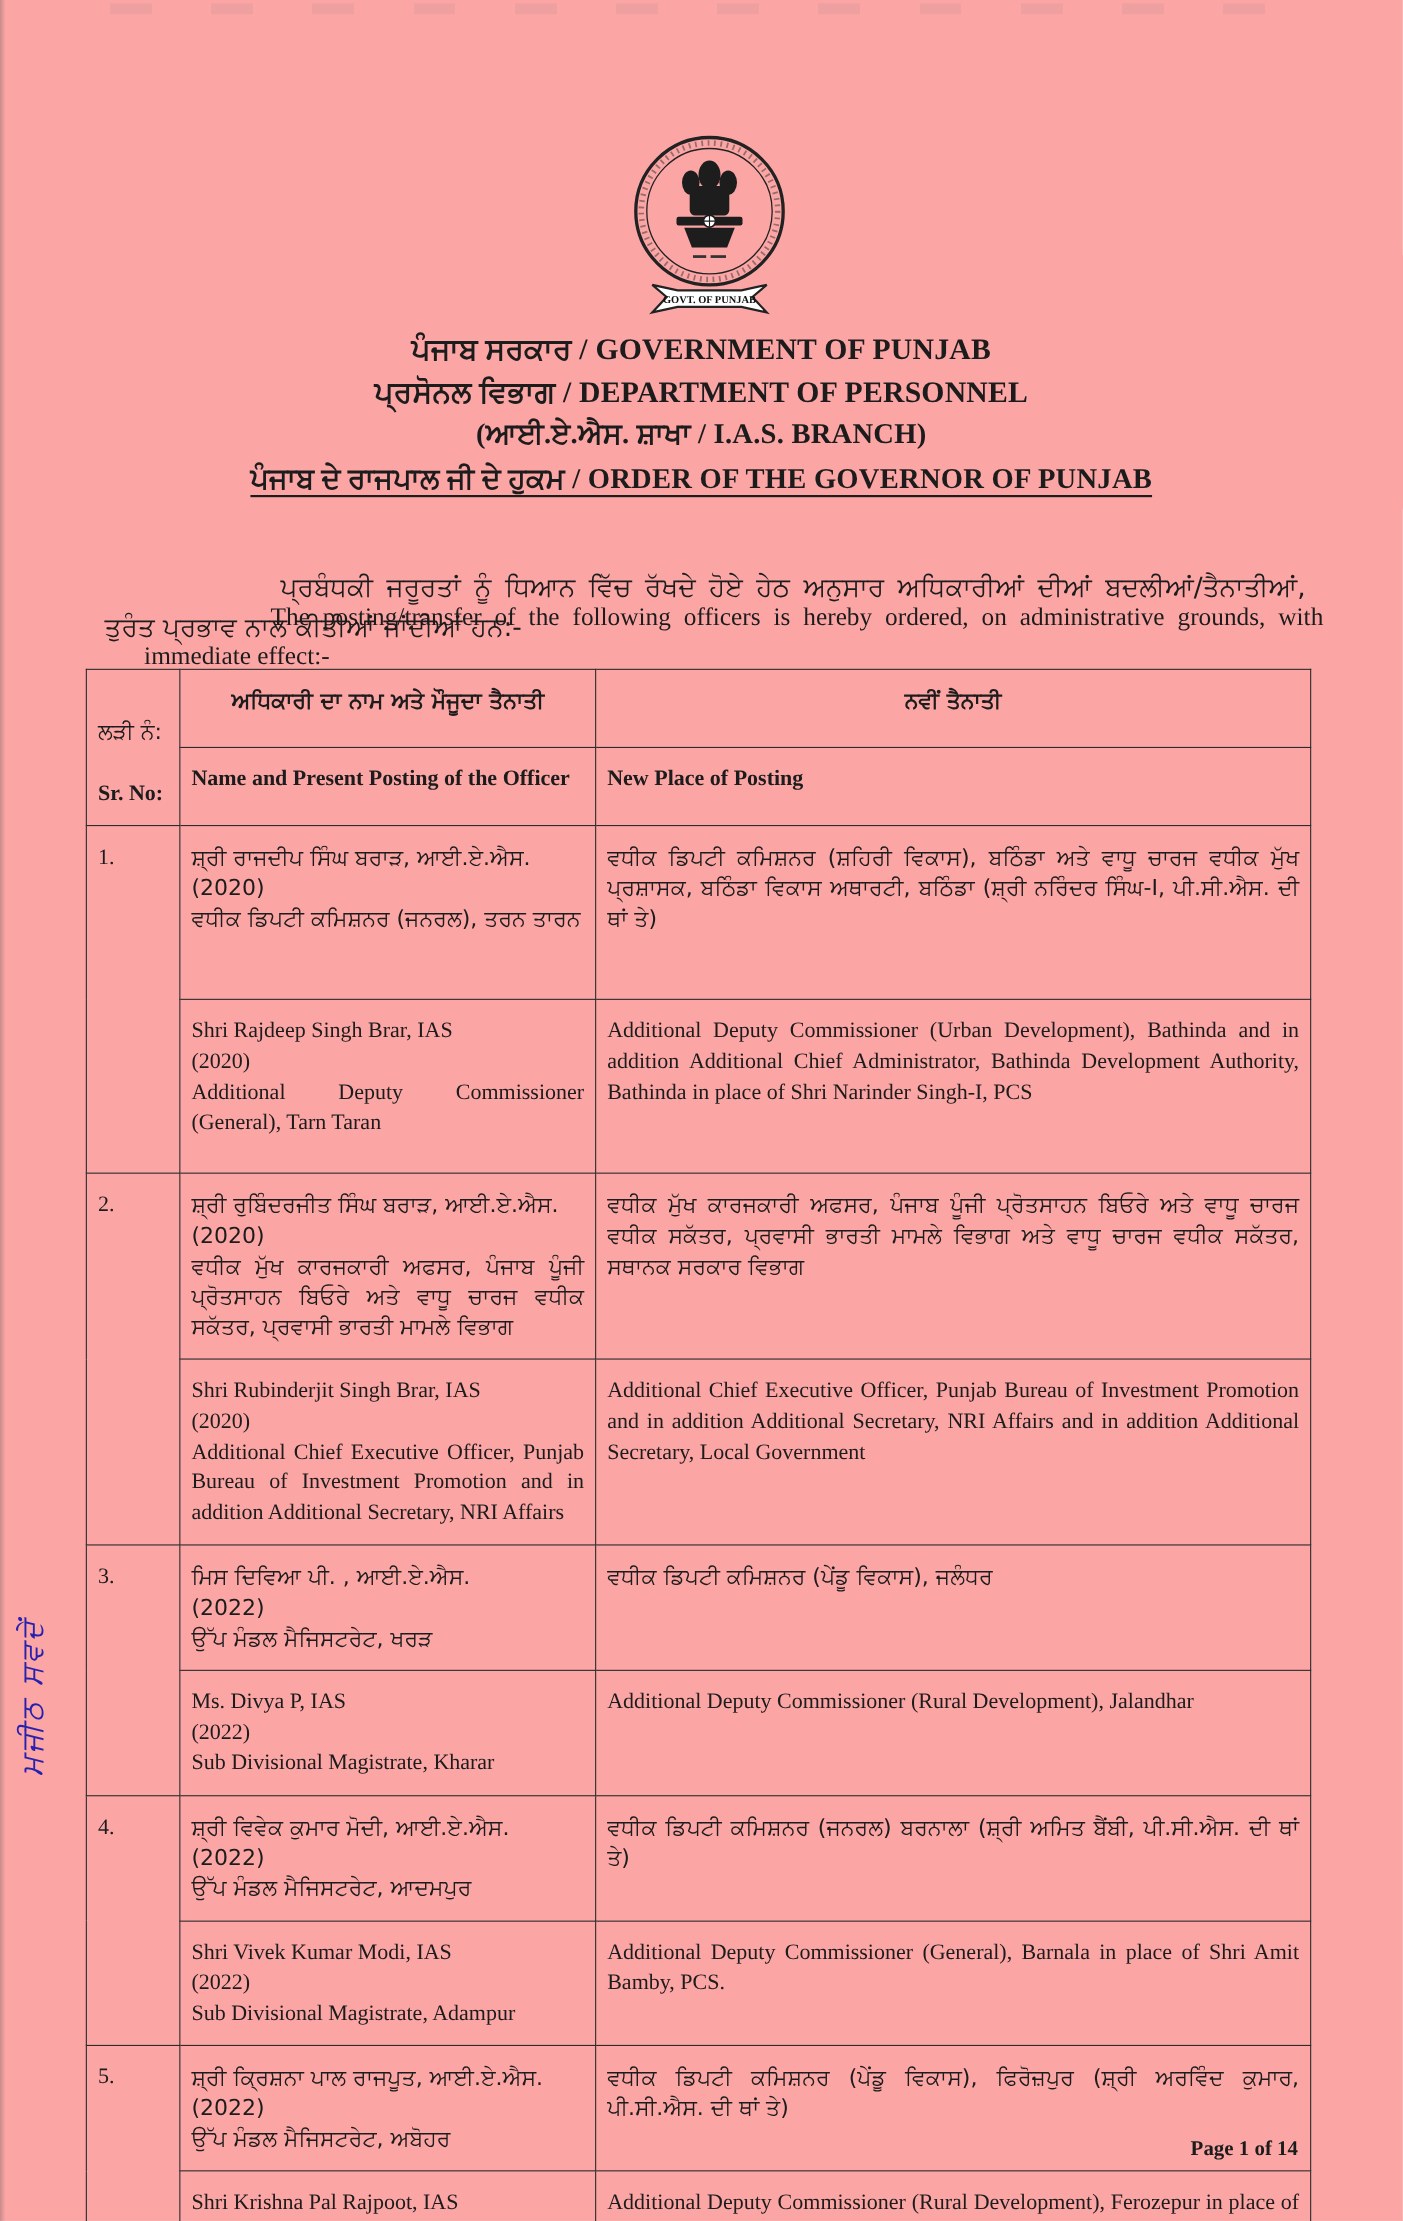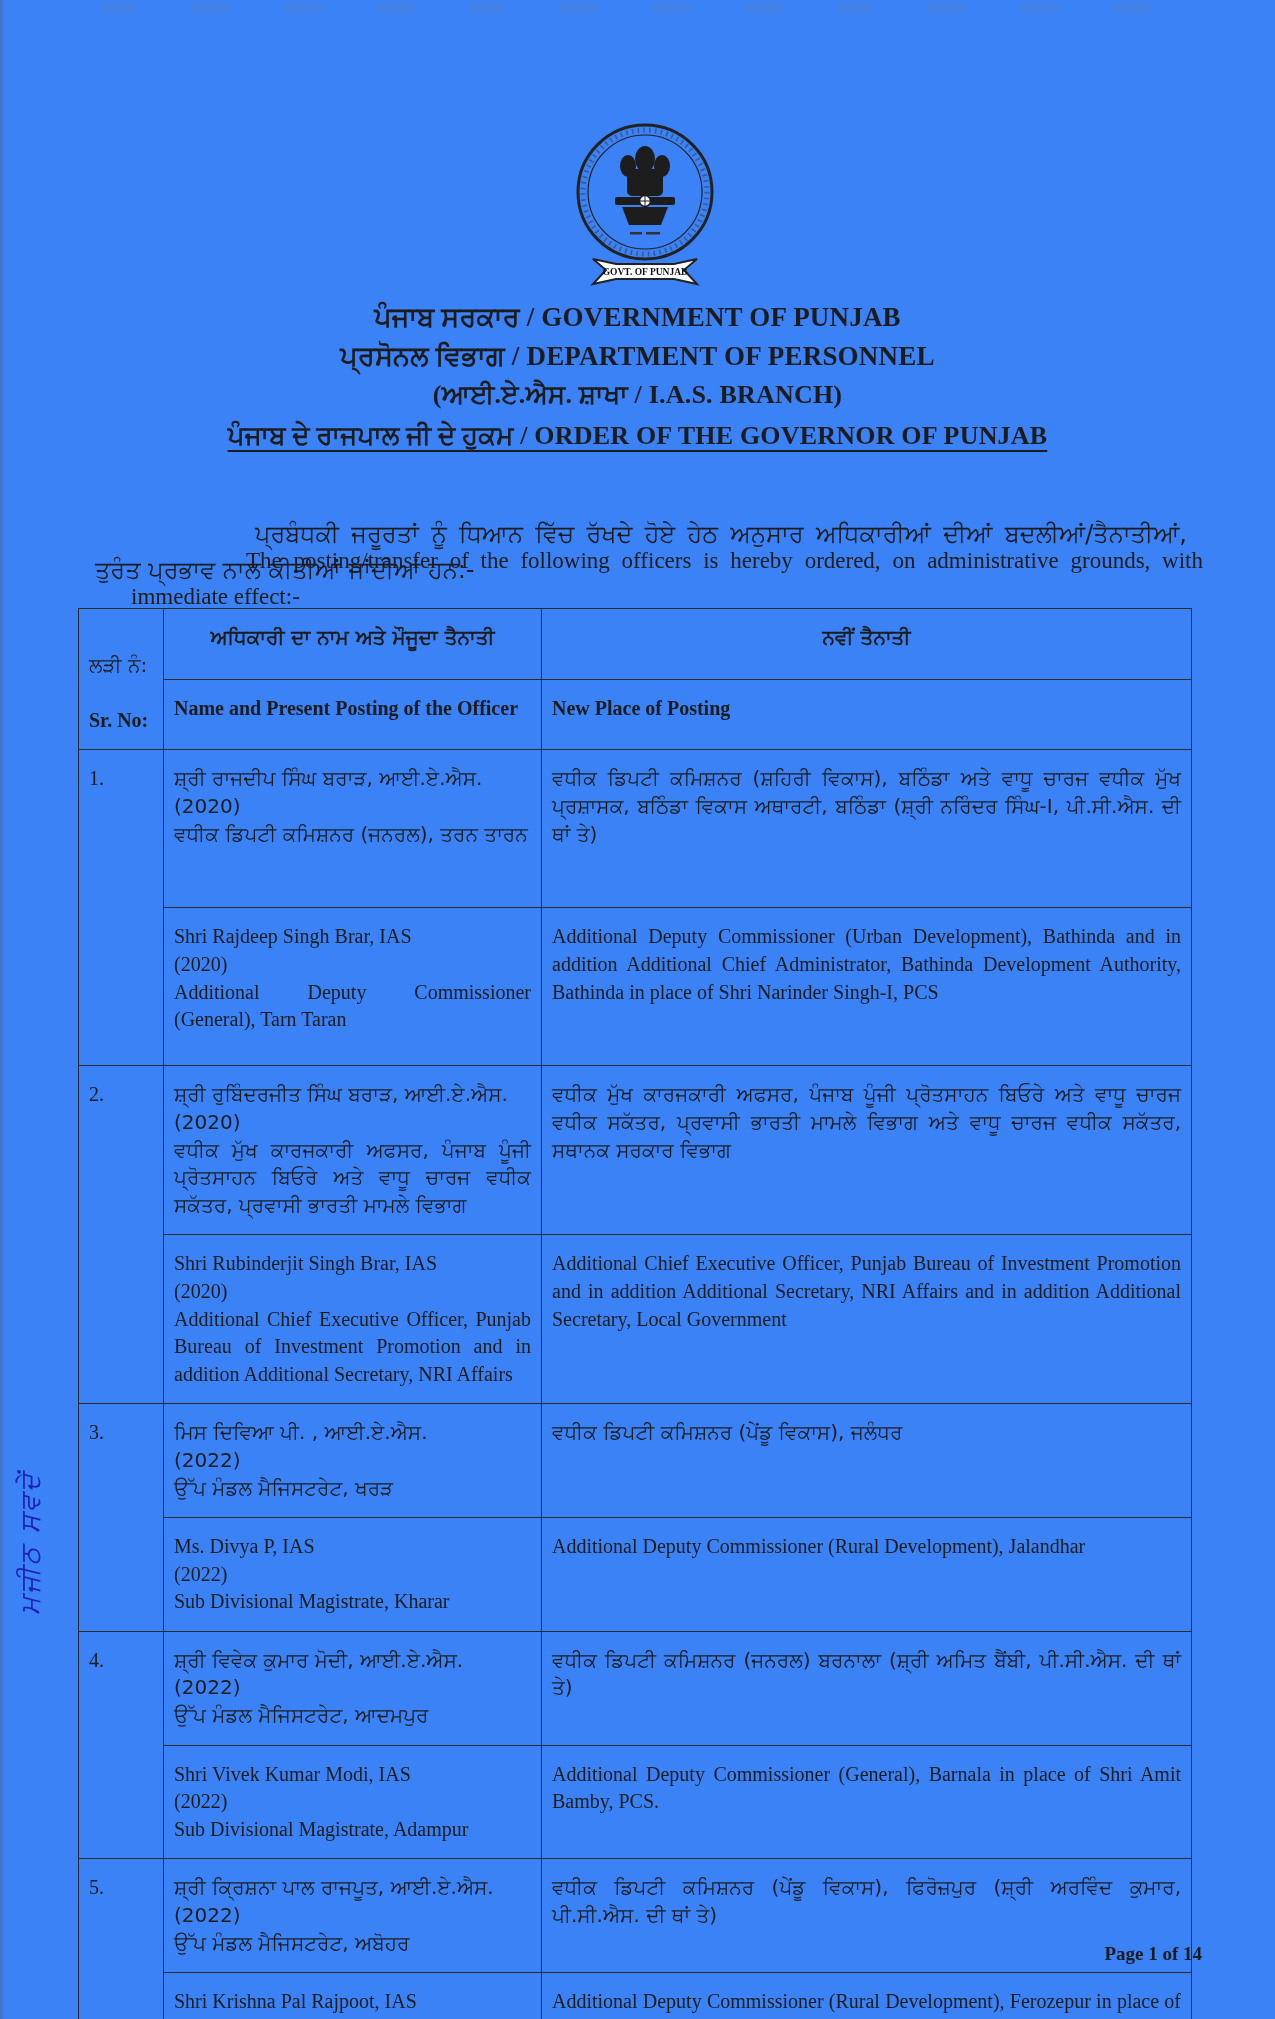--- a/index.html
+++ b/index.html
@@ -3,21 +3,21 @@
 <meta charset="utf-8">
 <style>
   html,body { margin:0; padding:0; }
   body {
     width:1275px; height:2019px;
     background:#eceae6;
     font-family:"Liberation Serif", serif;
   }
   .page {
     position:relative; width:1275px; height:2019px;
-    background:#3b82f6; color:#1c1c1c; overflow:hidden;
+    background:#fca5a5; color:#1c1c1c; overflow:hidden;
   }
   .scan-edge {
     position:absolute; left:0; top:0; width:5px; height:100%;
     background:linear-gradient(to right, rgba(70,70,70,.28), rgba(255,255,255,0));
   }
   .top-smudge {
     position:absolute; top:3px; left:100px; width:1080px; height:10px;
     background:repeating-linear-gradient(90deg, rgba(120,120,120,.10) 0 38px, transparent 38px 92px);
   }
   .emblem { position:absolute; top:112px; left:570px; }
@@ -68,21 +68,21 @@
   .sr-head .pa-part { font-family:"DejaVu Sans",sans-serif; font-weight:normal; }
   .sr-head .en-part { font-weight:bold;font-family:Liberation Serif, serif; }
   tr.h1 { height:46px; } tr.h2 { height:44px; }
   tr.r1pa { height:158px; } tr.r1en { height:158px; }
   tr.r2pa { height:161px; } tr.r2en { height:150px; }
   tr.r3pa { height:93px;  } tr.r3en { height:83px;  }
   tr.r4pa { height:89px;  } tr.r4en { height:88px;  }
   tr.r5pa { height:98px;  } tr.r5en { height:86px;  }
   .footer {
     position:absolute; top:1943px; left:0; width:1180px;
-    text-align:right; font-size:19px; font-weight:bold;padding-left:22px;
+    text-align:right; font-size:19px; font-weight:bold;
   }
   .marginalia {
     position:absolute; left:14px; top:1365px; height:250px;
     writing-mode:vertical-rl; transform:rotate(180deg);
     color:#1b1bb0; font-size:27px; font-style:italic;
     font-family:"DejaVu Sans", sans-serif; letter-spacing:3px;
     opacity:.95;
   }
 </style>
 </head>

